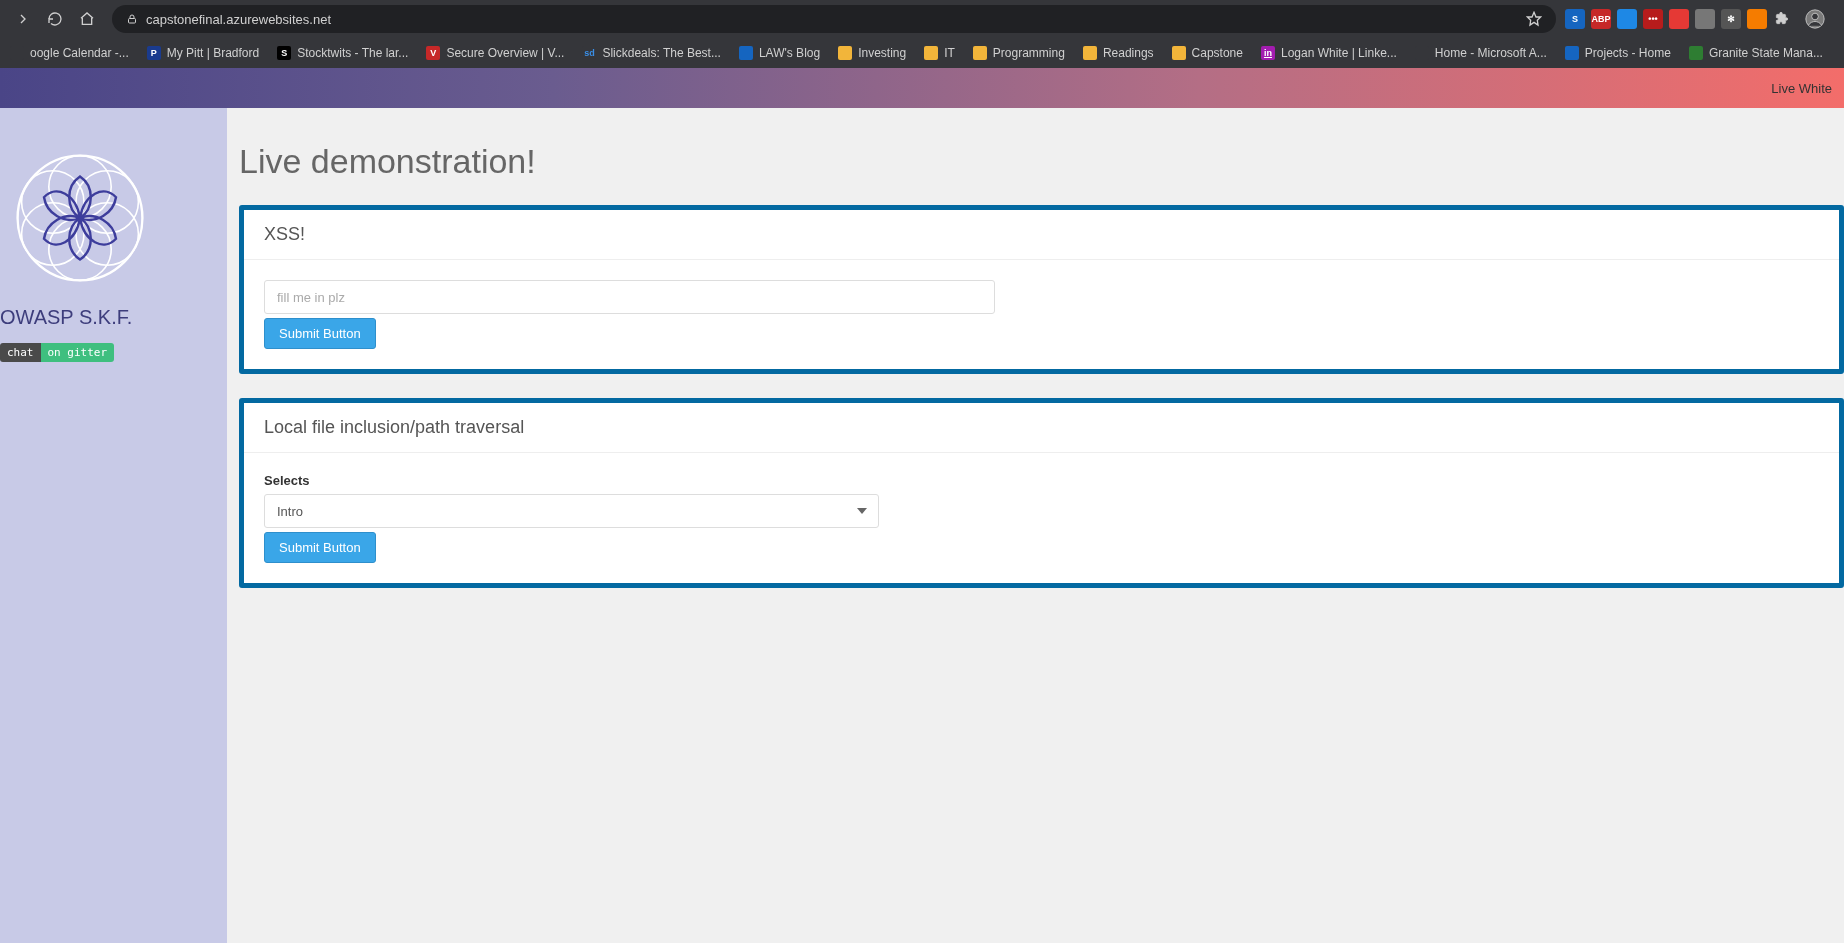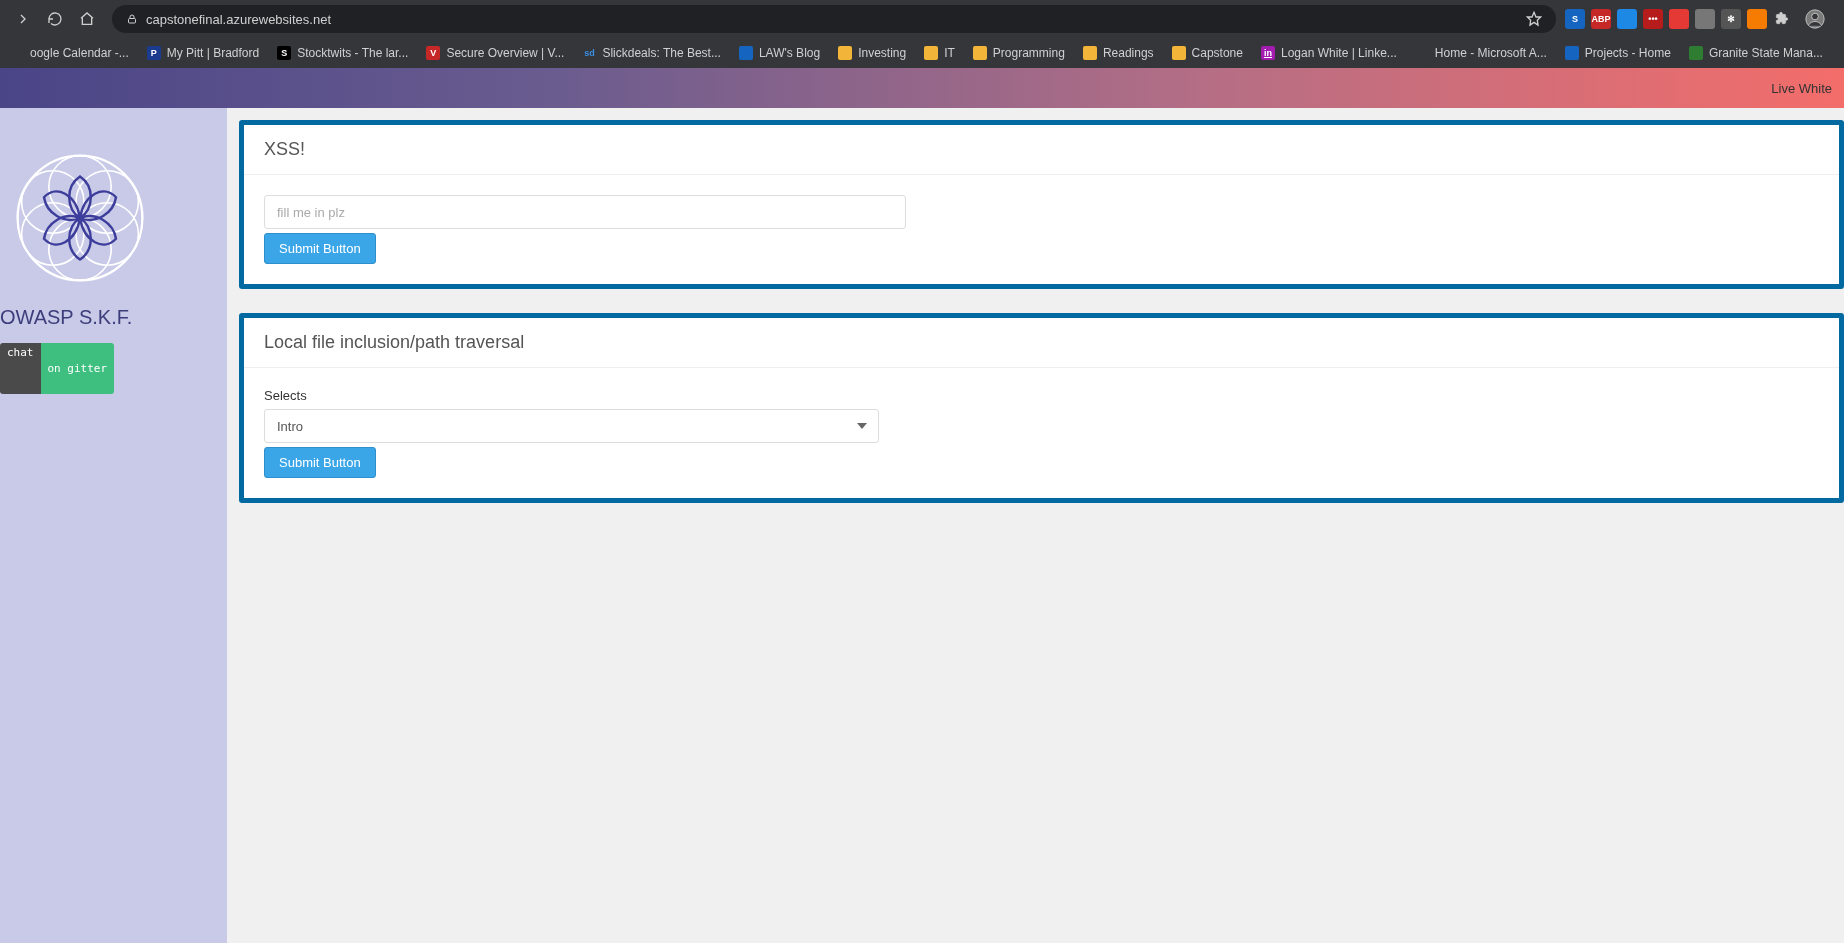--- a/index.html
+++ b/index.html
@@ -26,36 +26,36 @@
   .top-banner { height: 40px; width: 100%; background: linear-gradient(90deg, #4a4587 0%, #6a5c8f 30%, #b46e85 65%, #f36d6a 100%); display:flex; align-items:center; justify-content:flex-end; padding-right:12px; }
   .top-banner .user-name { color:#333; font-size:13px; }
 
   .body-wrap { position:absolute; top:40px; bottom:0; left:0; right:0; display:flex; }
 
   .sidebar { width: 227px; background: #c8cae7; display:flex; flex-direction:column; align-items:flex-start; padding-top: 30px; }
   .logo { width: 160px; height: 160px; }
   .app-title { margin-top: 8px; color:#3d3d7c; font-size:20px; font-weight:400; }
   .chat-badge { margin-top: 14px; display:flex; font-size:11px; font-family: monospace; border-radius:3px; overflow:hidden; }
   .chat-badge .left { background:#4a4a4a; color:#fff; padding:3px 7px; }
-  .chat-badge .right { background:#3fbf7f; color:#fff; padding:19px 7px; }
+  .chat-badge .right { background:#3fbf7f; color:#fff; padding:3px 7px; }
 
   .main { flex:1; background:#f0f0f0; padding: 12px 0 12px 12px; overflow:auto; }
   .page-h1 { color:#666; font-weight:300; font-size:34px; margin: 22px 0 24px 0; }
 
   .panel { background:#fff; border:5px solid #0369a1; border-radius:3px; margin-bottom: 24px; }
   .panel-heading { padding: 14px 20px; color:#555; font-size:18px; font-weight:400; border-bottom:1px solid #eee; }
   .panel-body { padding: 20px; }
 
-  .form-control { width: 642px; max-width:100%; height: 34px; border:1px solid #ddd; border-radius:3px; padding: 6px 12px; font-size:13px; color:#555; background:#fff; }
+  .form-control { width: 731px; max-width:100%; height: 34px; border:1px solid #ddd; border-radius:3px; padding: 6px 12px; font-size:13px; color:#555; background:#fff; }
   .form-control::placeholder { color:#aaa; }
   select.form-control { appearance: none; -webkit-appearance:none; background-image: none; padding-right: 28px; position:relative; }
   .select-wrap { position:relative; width:615px; max-width:100%; }
   .select-wrap::after { content:""; position:absolute; right:12px; top:14px; border-left:5px solid transparent; border-right:5px solid transparent; border-top:6px solid #666; pointer-events:none;}
 
-  .label { font-size:13px; font-weight:400; color:#333; margin-bottom:6px; display:block; }
+  .label { font-size:13px; font-weight:700; color:#333; margin-bottom:6px; display:block; }
   .btn-primary { display:inline-block; background:#3aa6e8; color:#fff; border:1px solid #2e8fcc; border-radius:3px; padding: 7px 14px; font-size:13px; cursor:pointer; margin-top: 4px; }
 </style>
 </head>
 <body>
 
 <div class="chrome-toolbar">
   <div class="nav-btn">
     <svg width="16" height="16" viewBox="0 0 24 24" fill="none" stroke="currentColor" stroke-width="2">
         <polyline points="9 6 15 12 9 18"></polyline>
       </svg>
@@ -204,20 +204,21 @@
         </svg>
       </div>
       <div class="app-title">OWASP S.K.F.</div>
       <a class="chat-badge">
         <span class="left">chat</span>
         <span class="right">on gitter</span>
       </a>
     </div>
 
     <div class="main">
+      <h1 class="page-h1">Live demonstration!</h1>
 
       <div class="panel">
         <div class="panel-heading">XSS!</div>
         <div class="panel-body">
           <input type="text" class="form-control" placeholder="fill me in plz" style="">
           <br>
           <button class="btn-primary">Submit Button</button>
         </div>
       </div>
 

